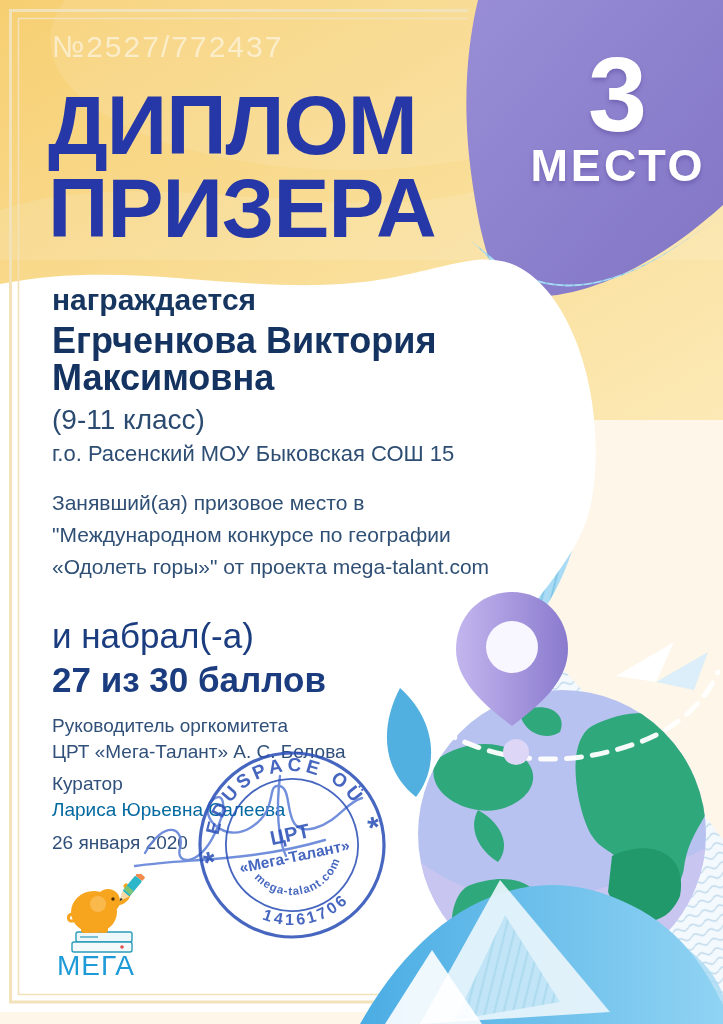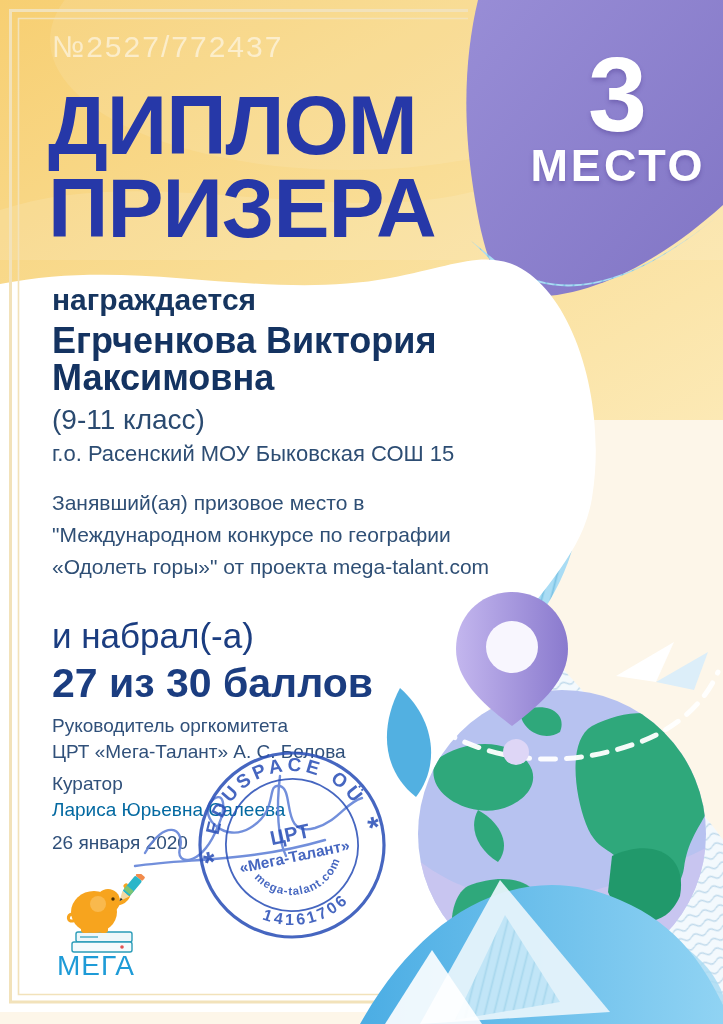--- a/index.html
+++ b/index.html
@@ -28,21 +28,21 @@
     font-size:45px;font-weight:800;color:#ffffff;letter-spacing:3px;
     text-shadow:0 3px 4px rgba(84,66,150,.45);
   }
   .awarded{left:52px;top:283px;font-size:30px;font-weight:700;color:#16355f;}
   .name{left:52px;top:322px;width:530px;font-size:36px;font-weight:800;
         line-height:1.04;color:#143361;}
   .grade{left:52px;top:404px;font-size:28px;color:#2a4a70;}
   .school{left:52px;top:441px;font-size:22px;color:#2d4d73;}
   .descr{left:52px;top:487px;width:480px;font-size:21px;line-height:1.52;color:#2f4f75;}
   .score-intro{left:52px;top:616px;font-size:35px;font-weight:400;color:#1b3d80;}
-  .score-value{left:52px;top:660px;font-size:41px;font-weight:800;color:#1b3d80;text-align:right;}
+  .score-value{left:52px;top:660px;font-size:35px;font-weight:800;color:#1b3d80;text-align:right;}
   .sign-block{left:52px;top:713px;font-size:19px;line-height:1.38;color:#30507a;}
   .curator-label{left:52px;top:773px;font-size:19px;color:#30507a;}
   .curator-name{left:52px;top:799px;font-size:19px;color:#0369a1;}
   .date{left:52px;top:832px;font-size:19px;color:#30507a;}
   .logo-text1{left:57px;top:950px;font-size:28px;font-weight:400;color:#1e9bd7;letter-spacing:1px;}
   .logo-text2{left:57px;top:979px;font-size:28px;font-weight:800;color:#3c3e40;letter-spacing:1px;}
 </style>
 </head>
 <body>
 

